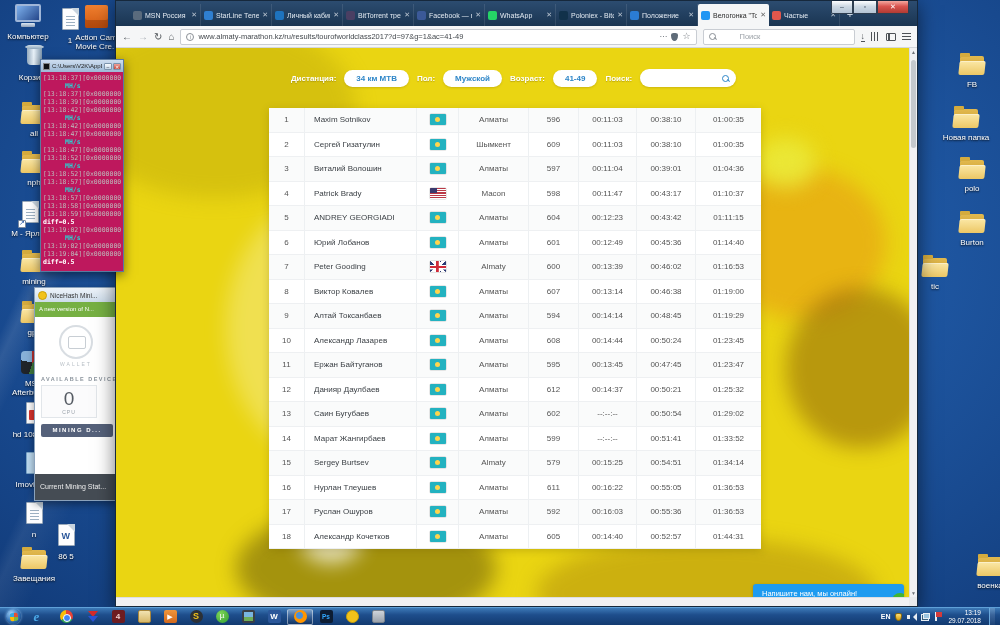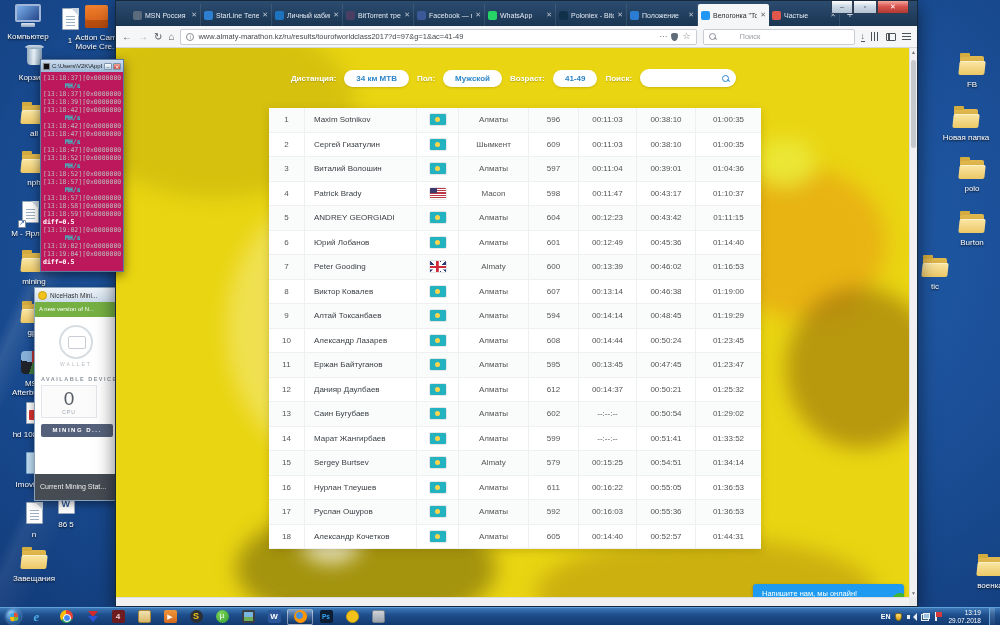--- a/index.html
+++ b/index.html
@@ -313,21 +313,21 @@
         </span>
         <span class="dlabel">n</span>
       </div>
       <div class="dicon" style="left: 10px; top: 546px;">
         <span class="ic">
           <i class="f-back"></i>
           <i class="f-front"></i>
         </span>
         <span class="dlabel">Завещания</span>
       </div>
-      <div class="dicon" style="left: 42px; top: 490px;">
+      <div class="dicon" style="left: 42px; top: 522px;">
         <span class="ic">
           <span class="doc word"></span>
         </span>
         <span class="dlabel">86 5</span>
       </div>
       <div class="dicon" style="left: 948px; top: 52px;">
         <span class="ic">
           <i class="f-back"></i>
           <i class="f-front"></i>
         </span>

